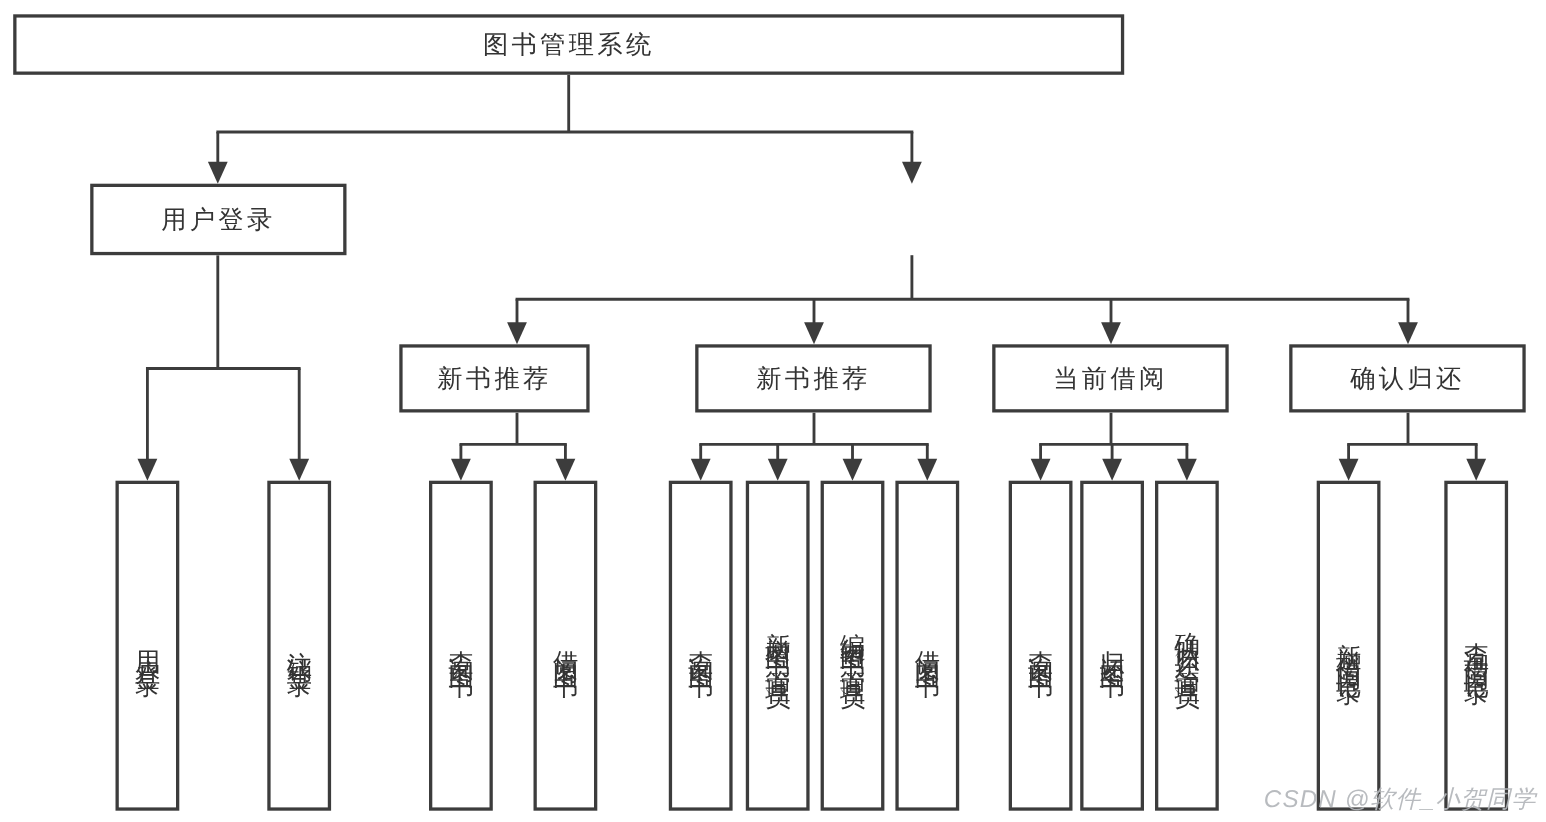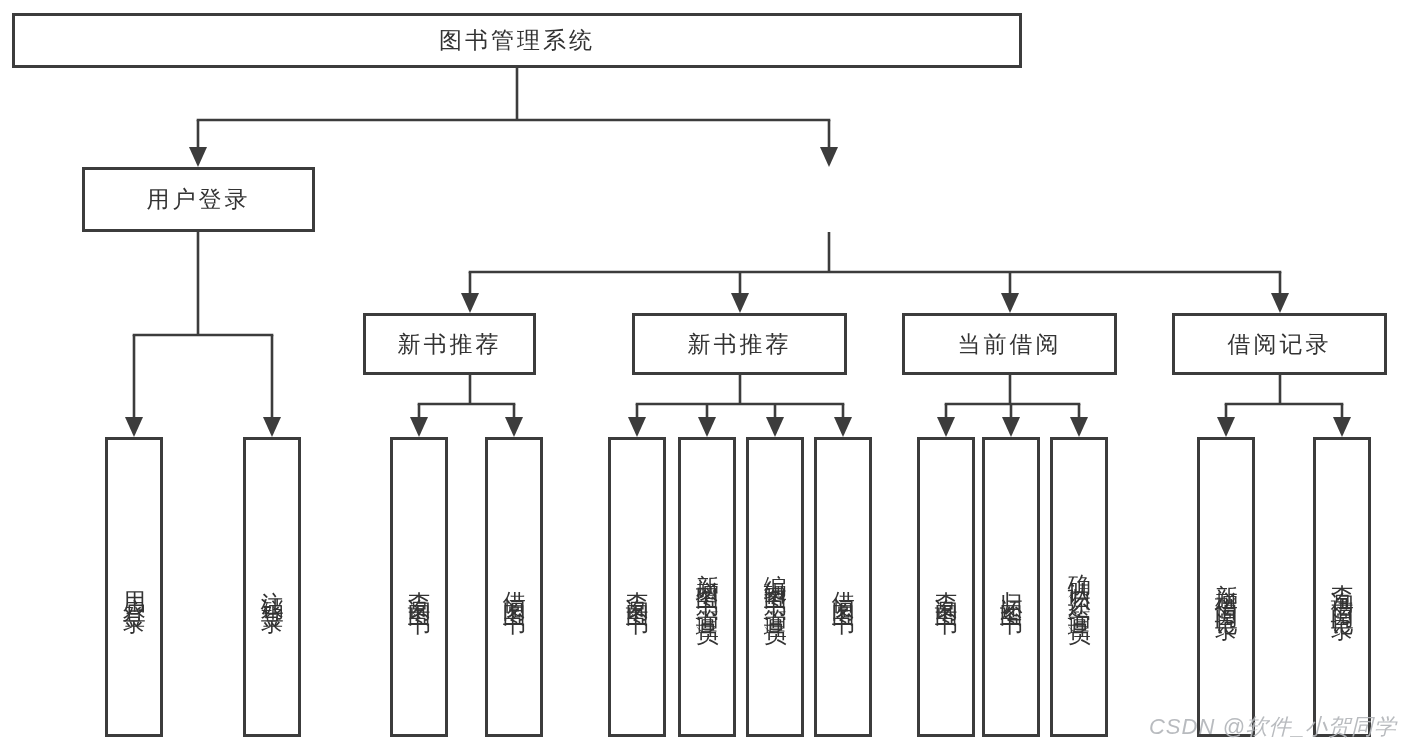--- a/index.html
+++ b/index.html
@@ -116,21 +116,21 @@
       <polygon points="1333,417 1351,417 1342,437" fill="#3c3c3c"></polygon>
     </svg>
 
   <div class="hbox" style="left:12px;top:13px;width:1010px;height:55px;">图书管理系统</div>
 
   <div class="hbox" style="left:82px;top:167px;width:233px;height:65px;">用户登录</div>
 
   <div class="hbox" style="left:363px;top:313px;width:173px;height:62px;">新书推荐</div>
   <div class="hbox" style="left:632px;top:313px;width:215px;height:62px;">新书推荐</div>
   <div class="hbox" style="left:902px;top:313px;width:215px;height:62px;">当前借阅</div>
-  <div class="hbox" style="left:1172px;top:313px;width:215px;height:62px;">借阅记录</div>
+  <div class="hbox" style="left:1172px;top:313px;width:215px;height:62px;">确认归还</div>
 
   <div class="vbox" style="left:105px;">
     <span class="vtext">用户登录</span>
   </div>
   <div class="vbox" style="left:243px;">
     <span class="vtext">注销登录</span>
   </div>
 
   <div class="vbox" style="left:390px;">
     <span class="vtext">查询图书</span>

